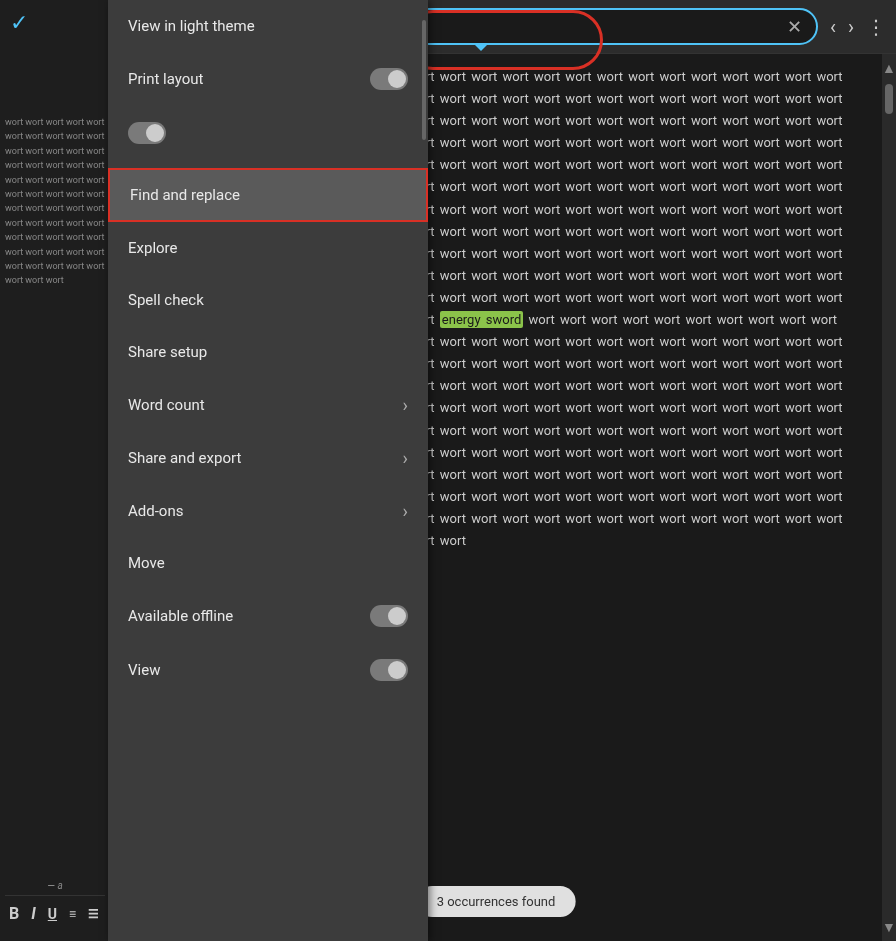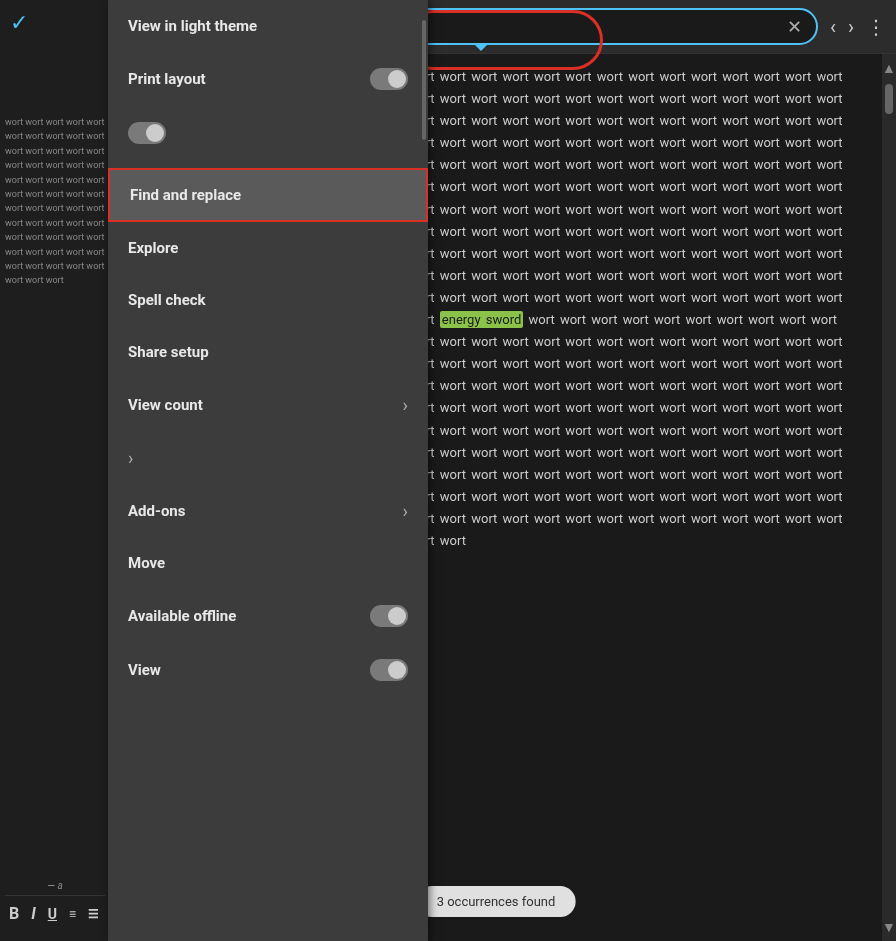--- a/index.html
+++ b/index.html
@@ -80,21 +80,20 @@
     }
 
     .menu-item.highlighted {
       background: #5a5a5a;
       border: 2px solid #d93025;
       margin-top: 8px;
     }
 
     .menu-item-text {
       flex: 1;
-      font-weight: bold;
     }
 
     .toggle-switch {
       width: 38px;
       height: 22px;
       background: #7a7a7a;
       border-radius: 11px;
       position: relative;
       flex-shrink: 0;
     }
@@ -334,25 +333,26 @@
 
   <div class="menu-item">
     <span class="menu-item-text">Spell check</span>
   </div>
 
   <div class="menu-item">
     <span class="menu-item-text">Share setup</span>
   </div>
 
   <div class="menu-item">
-    <span class="menu-item-text">View count</span>
+    <span class="menu-item-text">Word count</span>
     <span class="chevron-right">›</span>
   </div>
 
   <div class="menu-item">
+    <span class="menu-item-text">Share and export</span>
     <span class="chevron-right">›</span>
   </div>
 
   <div class="menu-item">
     <span class="menu-item-text">Add-ons</span>
     <span class="chevron-right">›</span>
   </div>
 
   <div class="menu-item">
     <span class="menu-item-text">Move</span>

